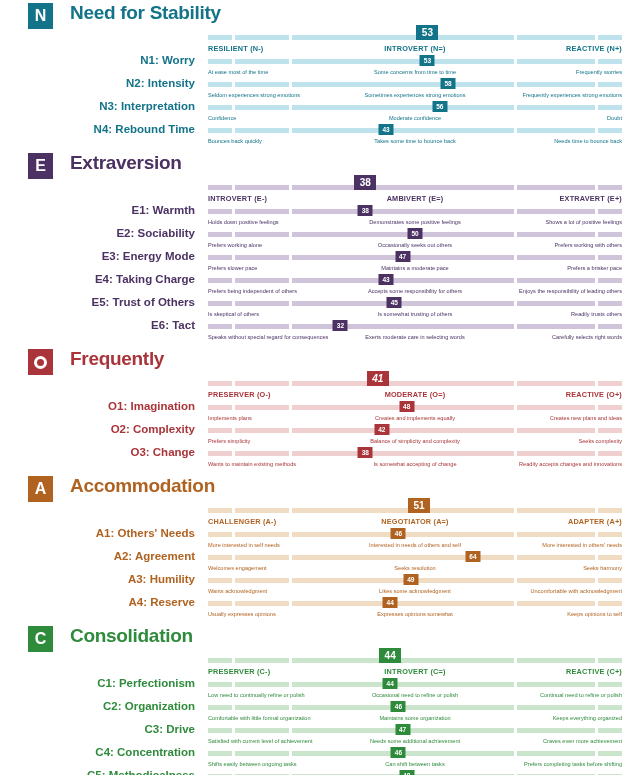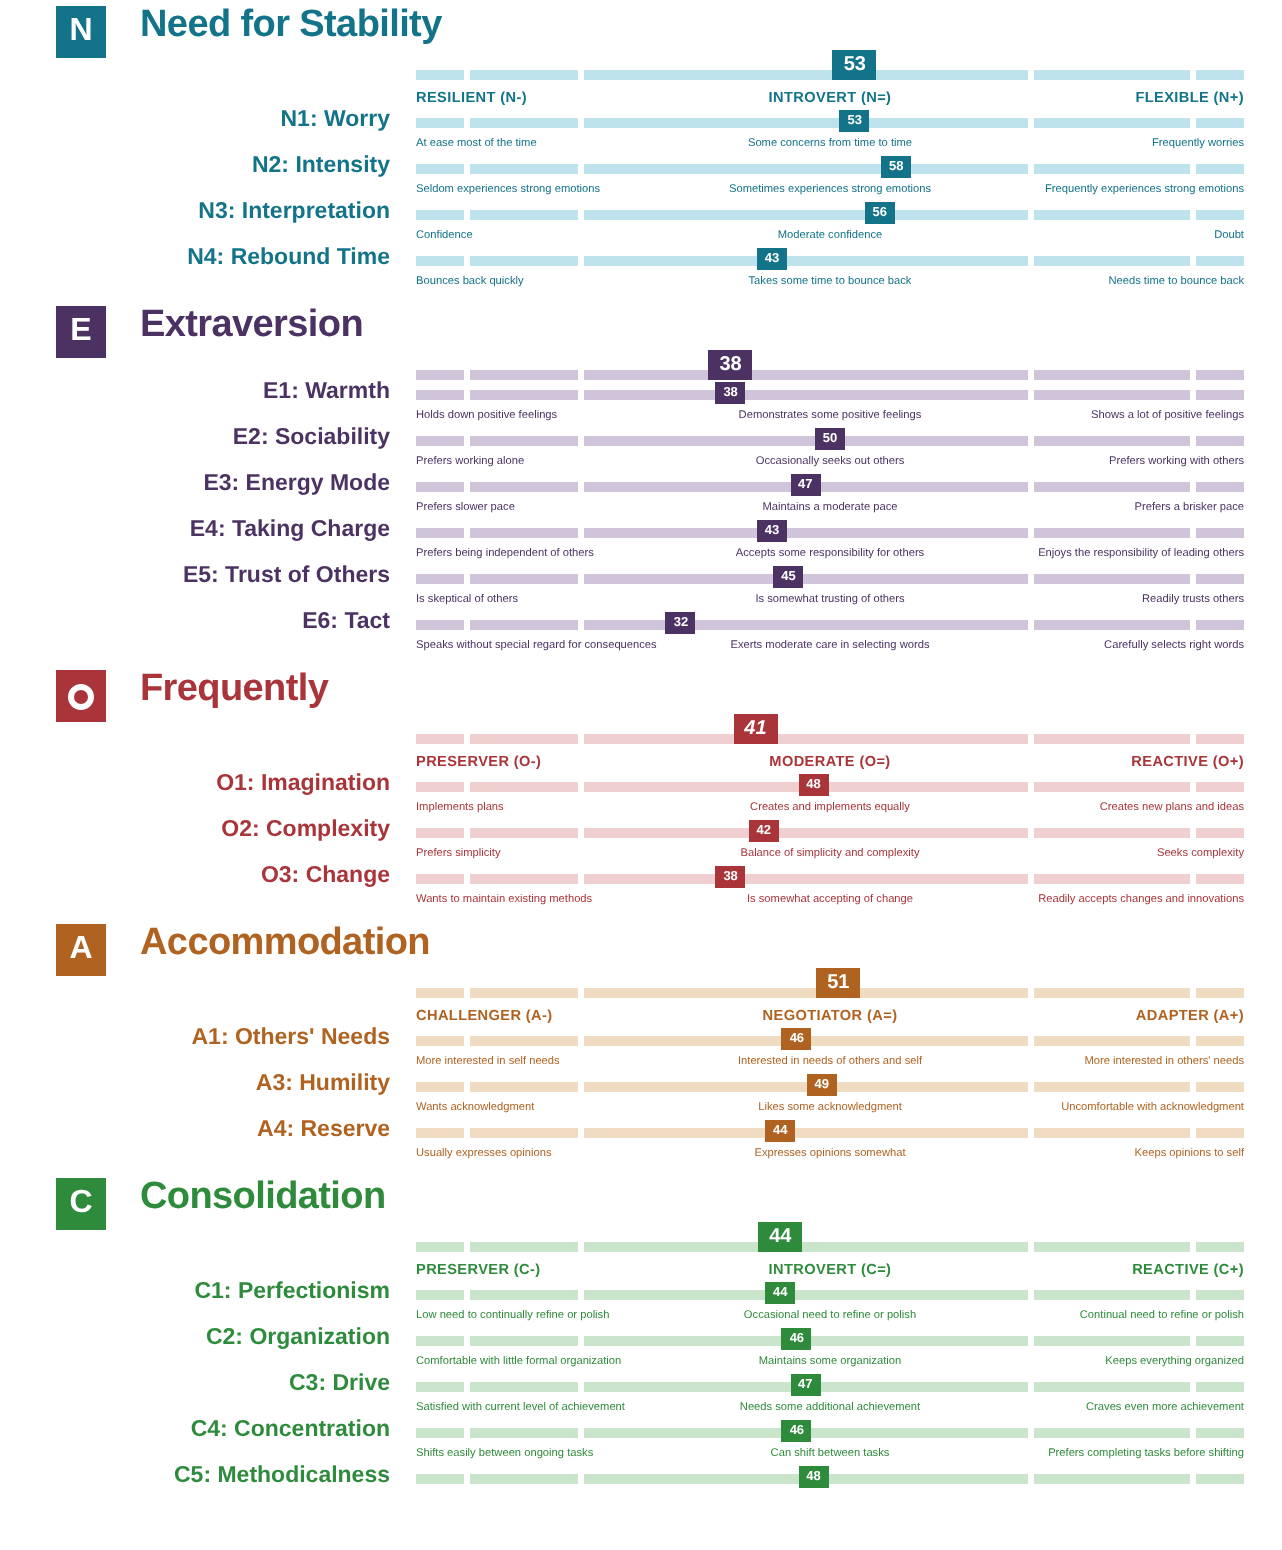--- a/index.html
+++ b/index.html
@@ -102,21 +102,21 @@
           <div class="seg s2" style="background: rgb(191, 227, 236);"></div>
           <div class="seg s3" style="background: rgb(191, 227, 236);"></div>
           <div class="seg s4" style="background: rgb(191, 227, 236);"></div>
           <div class="seg s5" style="background: rgb(191, 227, 236);"></div>
         </div>
         <div class="badge dom-badge" style="background: rgb(18, 115, 137); left: 427.42px;">53</div>
       </div>
       <div class="col-heads">
         <span class="ch-left" style="color: rgb(18, 115, 137);">RESILIENT (N-)</span>
         <span class="ch-mid" style="color: rgb(18, 115, 137);">INTROVERT (N=)</span>
-        <span class="ch-right" style="color: rgb(18, 115, 137);">FLEXIBLE (N+)</span>
+        <span class="ch-right" style="color: rgb(18, 115, 137);">REACTIVE (N+)</span>
       </div>
       <div class="facet">
         <div class="facet-label" style="color: rgb(18, 115, 137);">N1: Worry</div>
         <div class="track" style="top: 1px;">
           <div class="seg s1" style="background: rgb(191, 227, 236);"></div>
           <div class="seg s2" style="background: rgb(191, 227, 236);"></div>
           <div class="seg s3" style="background: rgb(191, 227, 236);"></div>
           <div class="seg s4" style="background: rgb(191, 227, 236);"></div>
           <div class="seg s5" style="background: rgb(191, 227, 236);"></div>
         </div>
@@ -183,20 +183,25 @@
       </div>
       <div class="scale-wrap" style="height: 14px;">
         <div class="track" style="top: 5px;">
           <div class="seg s1" style="background: rgb(207, 196, 218);"></div>
           <div class="seg s2" style="background: rgb(207, 196, 218);"></div>
           <div class="seg s3" style="background: rgb(207, 196, 218);"></div>
           <div class="seg s4" style="background: rgb(207, 196, 218);"></div>
           <div class="seg s5" style="background: rgb(207, 196, 218);"></div>
         </div>
         <div class="badge dom-badge" style="background: rgb(75, 50, 99); left: 365.32px;">38</div>
+      </div>
+      <div class="col-heads">
+        <span class="ch-left" style="color: rgb(75, 50, 99);">INTROVERT (E-)</span>
+        <span class="ch-mid" style="color: rgb(75, 50, 99);">AMBIVERT (E=)</span>
+        <span class="ch-right" style="color: rgb(75, 50, 99);">EXTRAVERT (E+)</span>
       </div>
       <div class="facet">
         <div class="facet-label" style="color: rgb(75, 50, 99);">E1: Warmth</div>
         <div class="track" style="top: 1px;">
           <div class="seg s1" style="background: rgb(207, 196, 218);"></div>
           <div class="seg s2" style="background: rgb(207, 196, 218);"></div>
           <div class="seg s3" style="background: rgb(207, 196, 218);"></div>
           <div class="seg s4" style="background: rgb(207, 196, 218);"></div>
           <div class="seg s5" style="background: rgb(207, 196, 218);"></div>
         </div>
@@ -389,20 +394,36 @@
           <div class="seg s5" style="background: rgb(240, 220, 195);"></div>
         </div>
         <div class="badge facet-badge" style="background: rgb(176, 99, 33); left: 398.44px;">46</div>
         <div class="descs">
           <span class="d-left" style="color: rgb(176, 99, 33);">More interested in self needs</span>
           <span class="d-mid" style="color: rgb(176, 99, 33);">Interested in needs of others and self</span>
           <span class="d-right" style="color: rgb(176, 99, 33);">More interested in others' needs</span>
         </div>
       </div>
       <div class="facet">
+        <div class="facet-label" style="color: rgb(176, 99, 33);">A2: Agreement</div>
+        <div class="track" style="top: 1px;">
+          <div class="seg s1" style="background: rgb(240, 220, 195);"></div>
+          <div class="seg s2" style="background: rgb(240, 220, 195);"></div>
+          <div class="seg s3" style="background: rgb(240, 220, 195);"></div>
+          <div class="seg s4" style="background: rgb(240, 220, 195);"></div>
+          <div class="seg s5" style="background: rgb(240, 220, 195);"></div>
+        </div>
+        <div class="badge facet-badge" style="background: rgb(176, 99, 33); left: 472.96px;">64</div>
+        <div class="descs">
+          <span class="d-left" style="color: rgb(176, 99, 33);">Welcomes engagement</span>
+          <span class="d-mid" style="color: rgb(176, 99, 33);">Seeks resolution</span>
+          <span class="d-right" style="color: rgb(176, 99, 33);">Seeks harmony</span>
+        </div>
+      </div>
+      <div class="facet">
         <div class="facet-label" style="color: rgb(176, 99, 33);">A3: Humility</div>
         <div class="track" style="top: 1px;">
           <div class="seg s1" style="background: rgb(240, 220, 195);"></div>
           <div class="seg s2" style="background: rgb(240, 220, 195);"></div>
           <div class="seg s3" style="background: rgb(240, 220, 195);"></div>
           <div class="seg s4" style="background: rgb(240, 220, 195);"></div>
           <div class="seg s5" style="background: rgb(240, 220, 195);"></div>
         </div>
         <div class="badge facet-badge" style="background: rgb(176, 99, 33); left: 410.86px;">49</div>
         <div class="descs">

